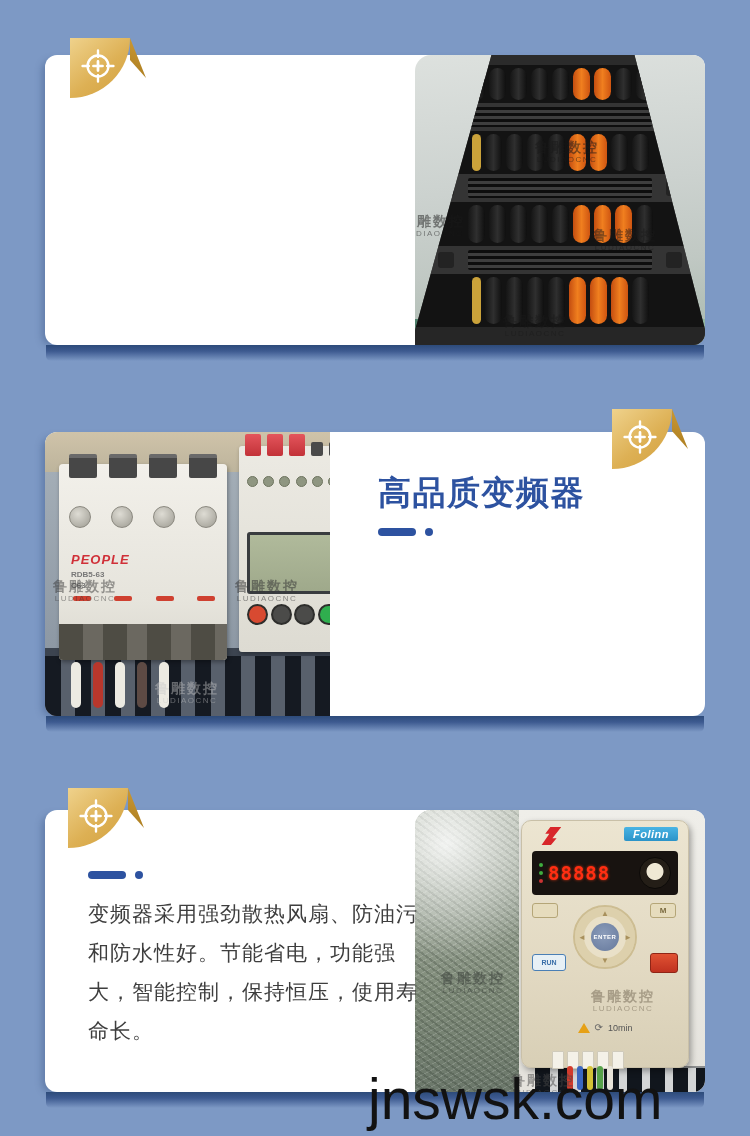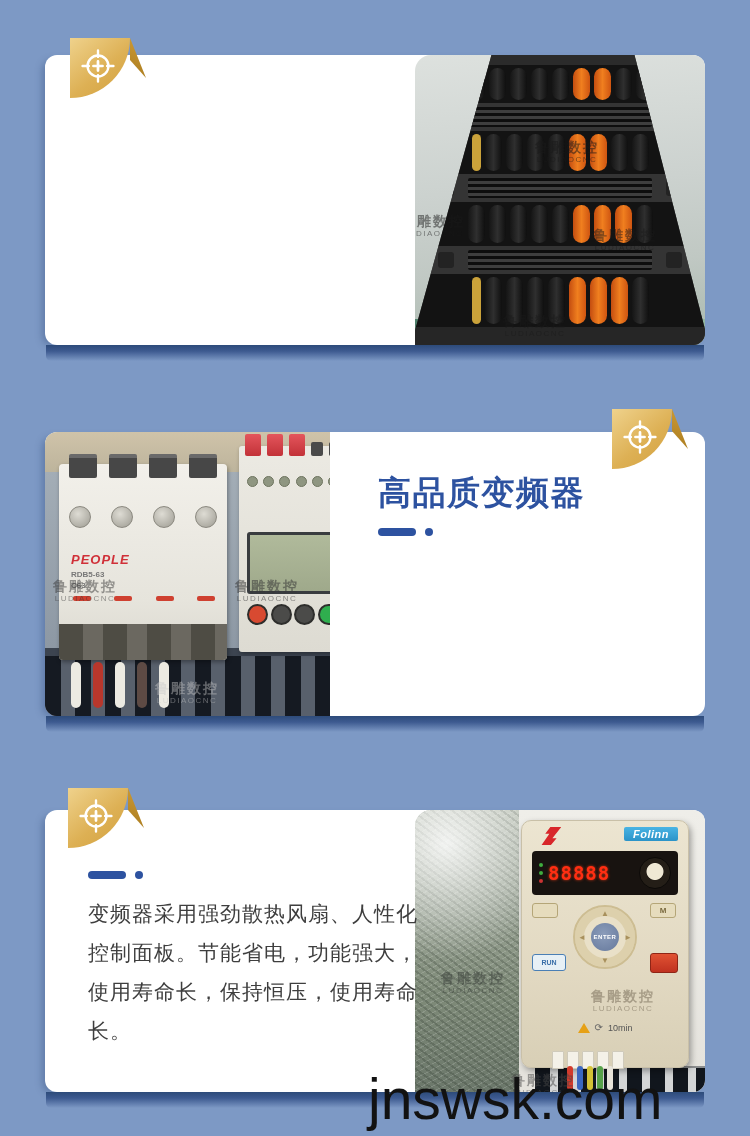--- a/index.html
+++ b/index.html
@@ -360,21 +360,21 @@
           <path d="M22 17v10M17 22h10" stroke-width="3"></path>
         </g>
       </svg>
       <span class="fold"></span>
     </div>
     <div class="copy">
       <div class="rule">
           <span class="dash"></span>
           <span class="dot"></span>
         </div>
-      <p>变频器采用强劲散热风扇、人性化控制面板。节能省电，功能强大，使用寿命长，保持恒压，使用寿命长。</p>
+      <p>变频器采用强劲散热风扇、防油污和防水性好。节能省电，功能强大，智能控制，保持恒压，使用寿命长。</p>
     </div>
     <div class="photo photo3">
       <div class="p3-wl"></div>
       <div class="p3-wr"></div>
       <div class="p3-table"></div>
       <div class="inv">
         <div class="inv-head">
           <div class="logo-z"></div>
           <div class="folinn">Folinn</div>
         </div>

